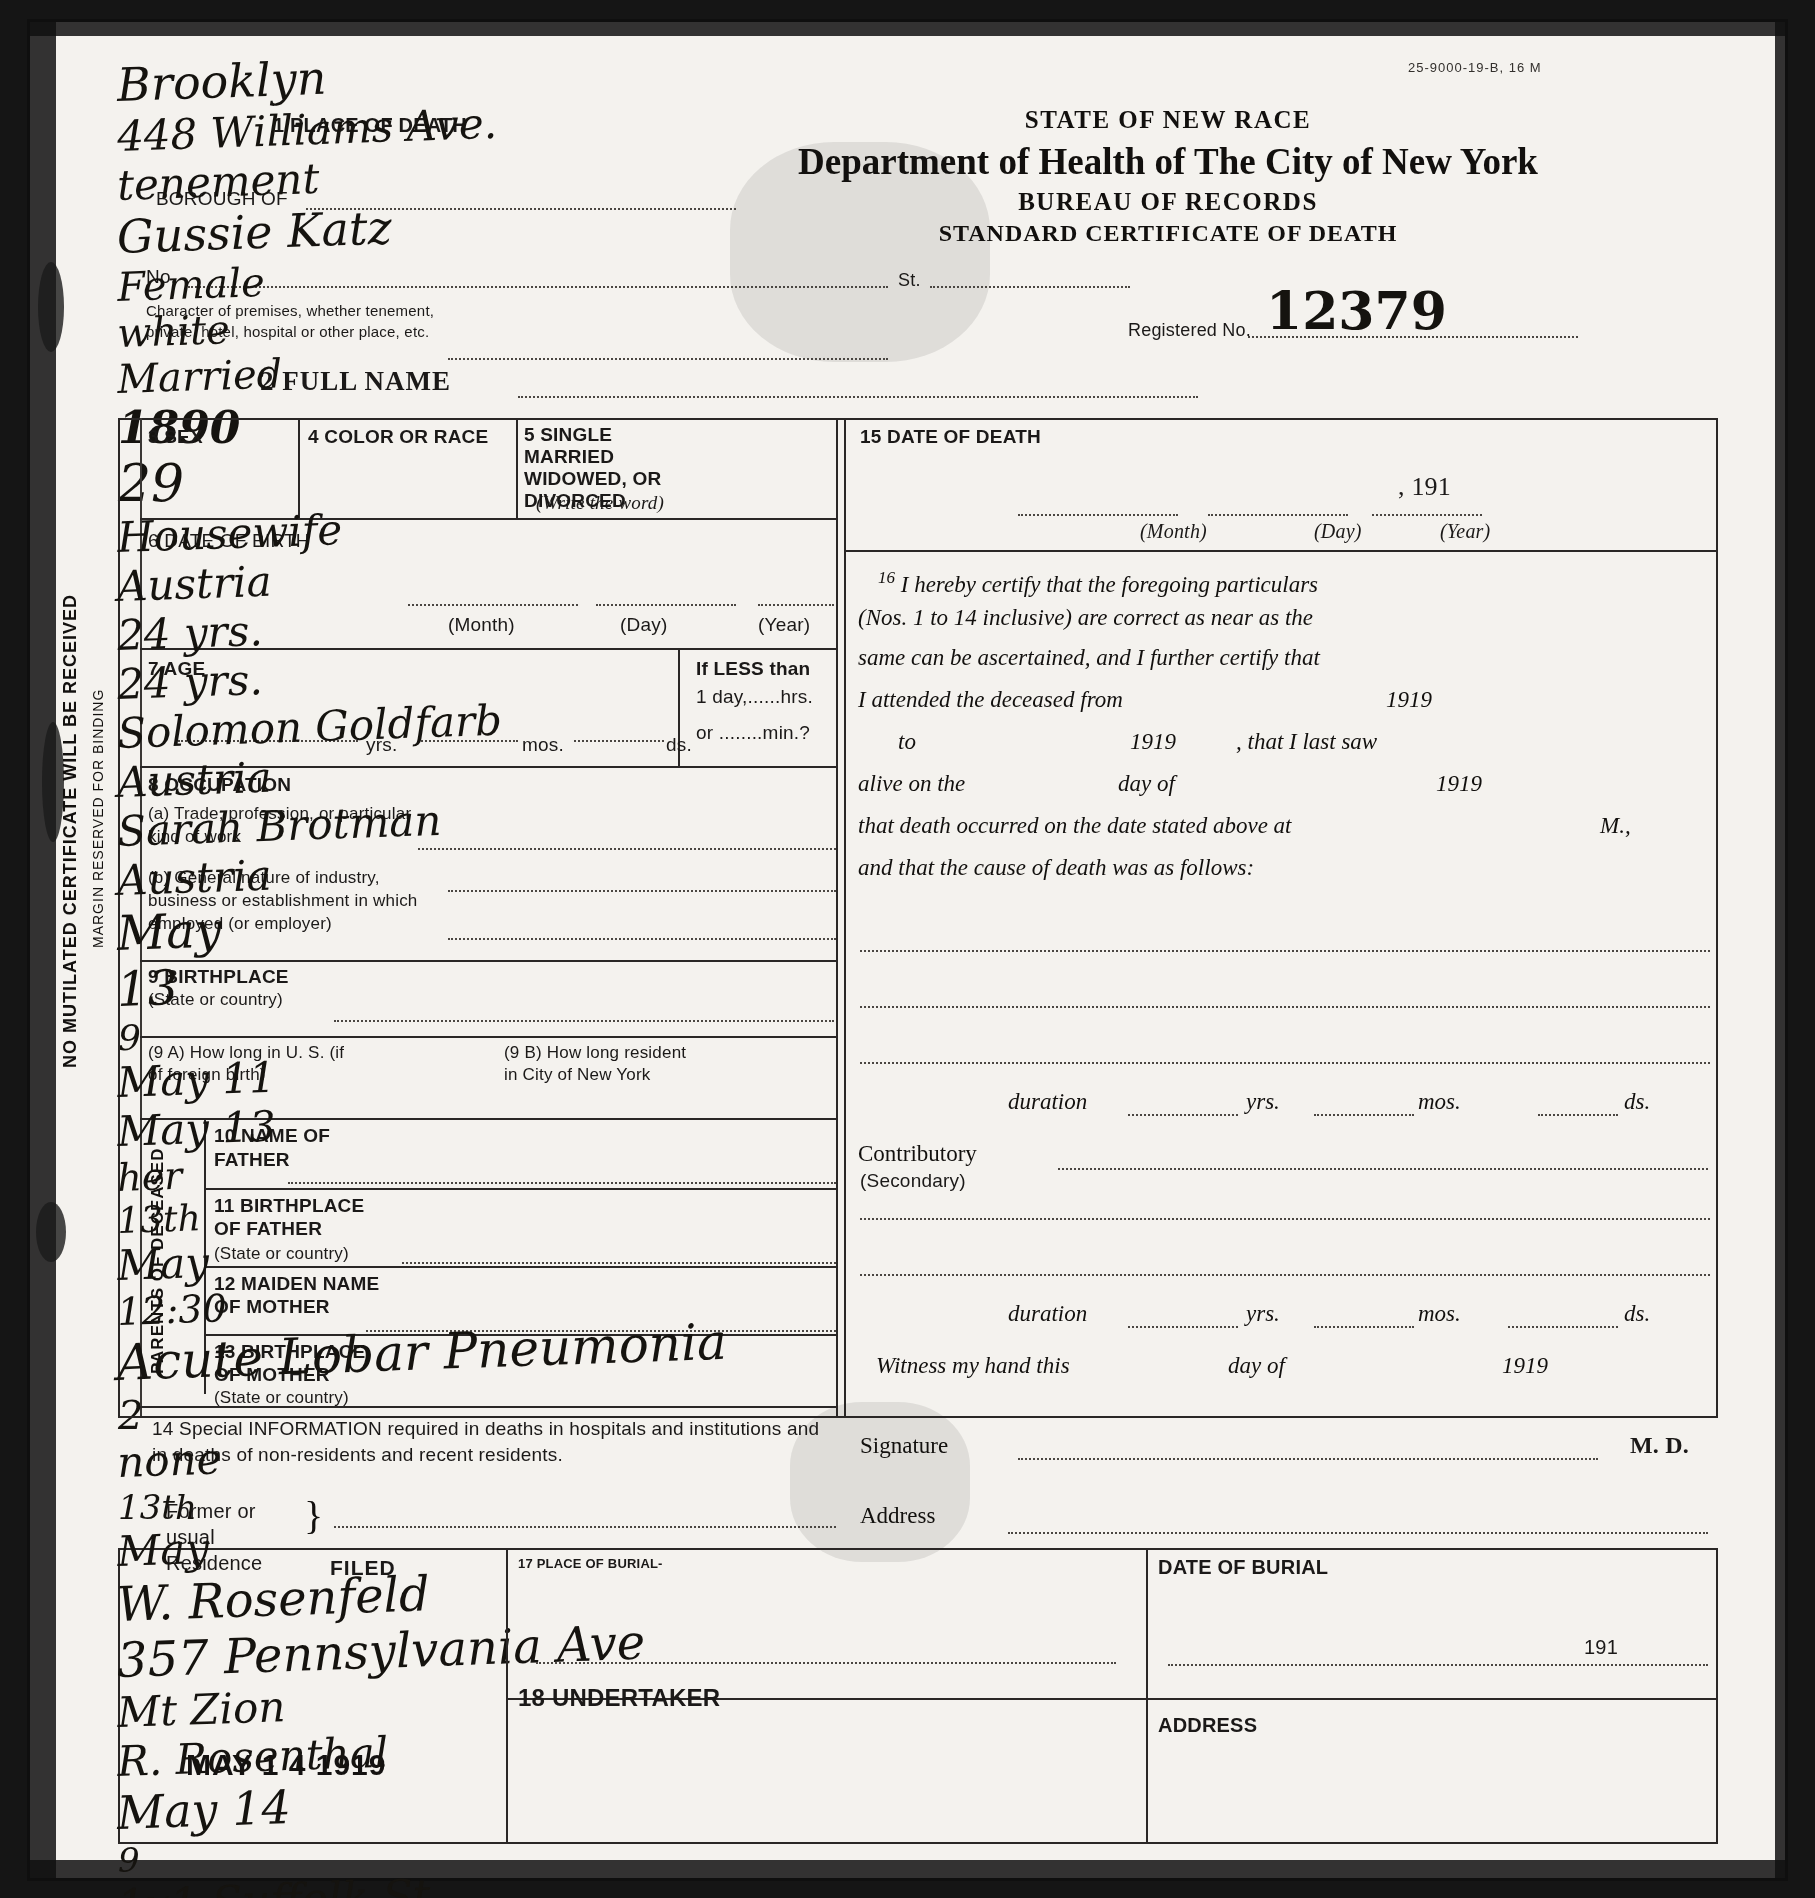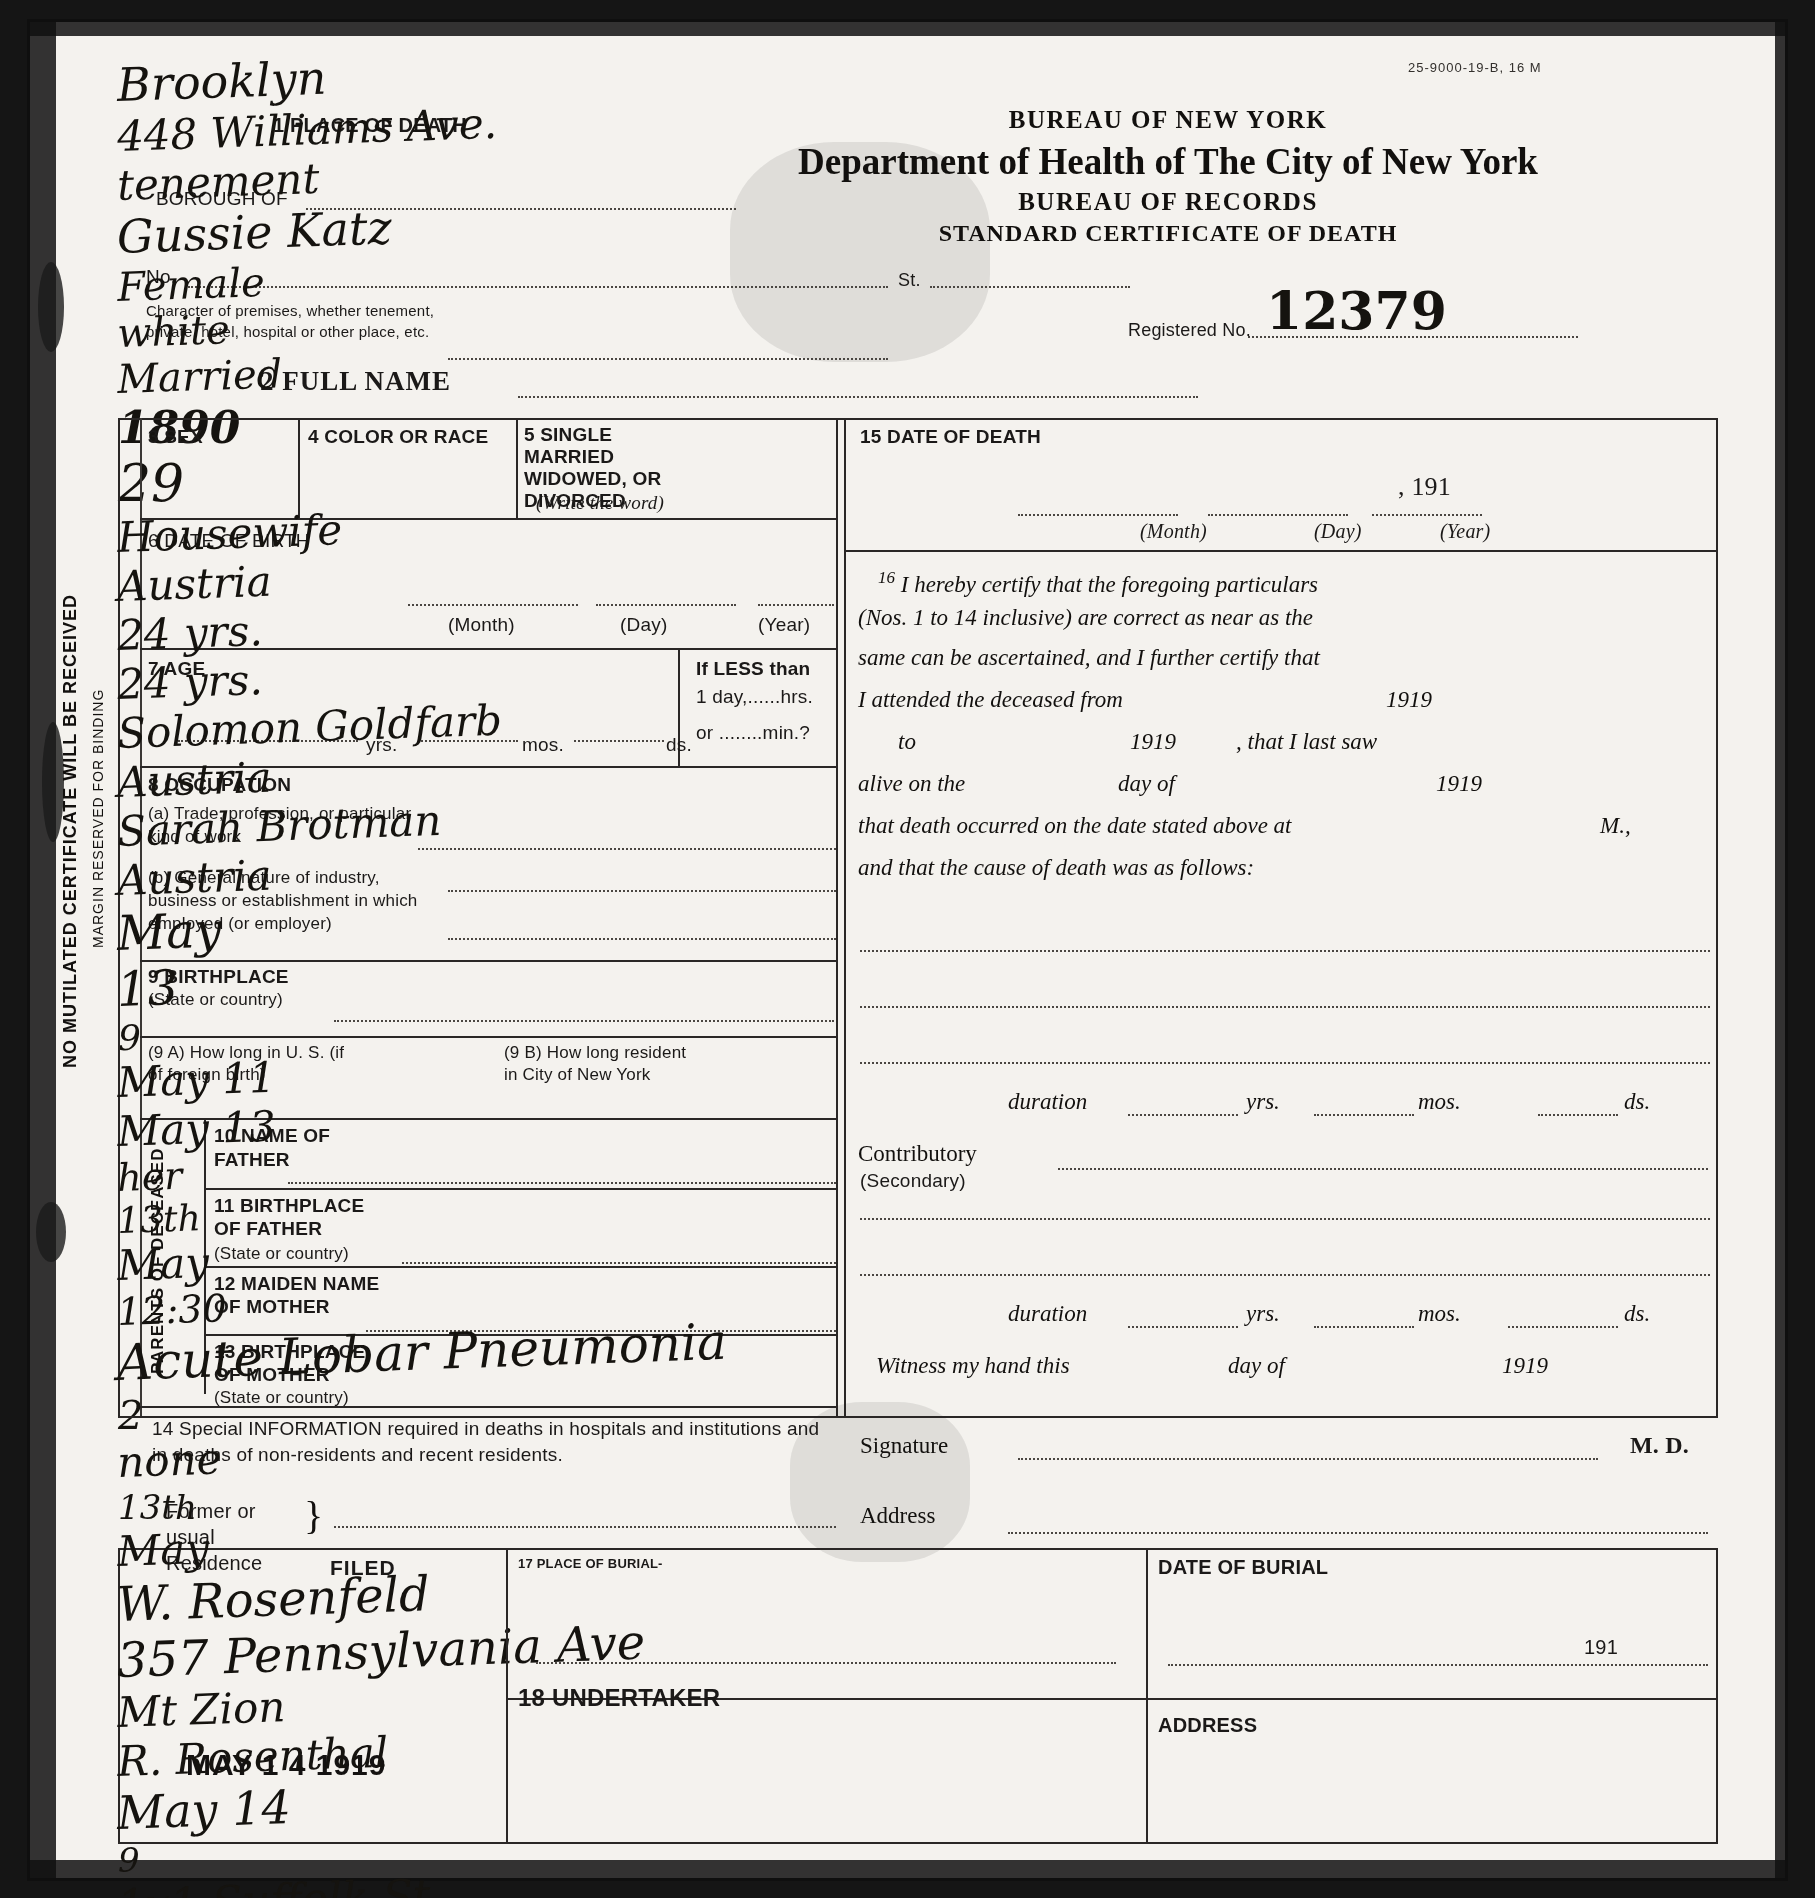--- a/index.html
+++ b/index.html
@@ -49,21 +49,21 @@
     <div class="blotch" style="left:8px;top:240px;width:26px;height:90px;"></div>
     <div class="blotch" style="left:6px;top:1180px;width:30px;height:60px;"></div>
     <div class="blotch" style="left:12px;top:700px;width:22px;height:120px;"></div>
     <div class="smudge" style="left:700px;top:120px;width:260px;height:220px;"></div>
     <div class="smudge" style="left:760px;top:1380px;width:180px;height:160px;"></div>
 
     <div class="form">
 
       <div class="tinytop" style="left:1290px;top:2px;">25-9000-19-B, 16 M</div>
 
-      <div class="title" style="left:640px;top:48px;width:820px;font-size:25px;letter-spacing:1.5px;">BUREAU OF NEW YORK</div>
+      <div class="title" style="left:640px;top:48px;width:820px;font-size:25px;letter-spacing:1.5px;">STATE OF NEW RACE</div>
       <div class="title" style="left:600px;top:82px;width:900px;font-size:37px;">Department of Health of The City of New York</div>
       <div class="title" style="left:640px;top:130px;width:820px;font-size:25px;letter-spacing:1.5px;">BUREAU OF RECORDS</div>
       <div class="title" style="left:600px;top:162px;width:900px;font-size:24px;letter-spacing:1px;">STANDARD CERTIFICATE OF DEATH</div>
 
       <div class="lbl" style="left:155px;top:56px;font-size:20px;font-weight:bold;">1 PLACE OF DEATH</div>
       <div class="lbl" style="left:38px;top:130px;font-size:19px;">BOROUGH OF</div>
       <div class="dots" style="left:188px;top:150px;width:430px;"></div>
       <div class="hand" style="left:198px;top:100px;font-size:46px;">Brooklyn</div>
 
       <div class="lbl" style="left:28px;top:208px;font-size:19px;">No.</div>

